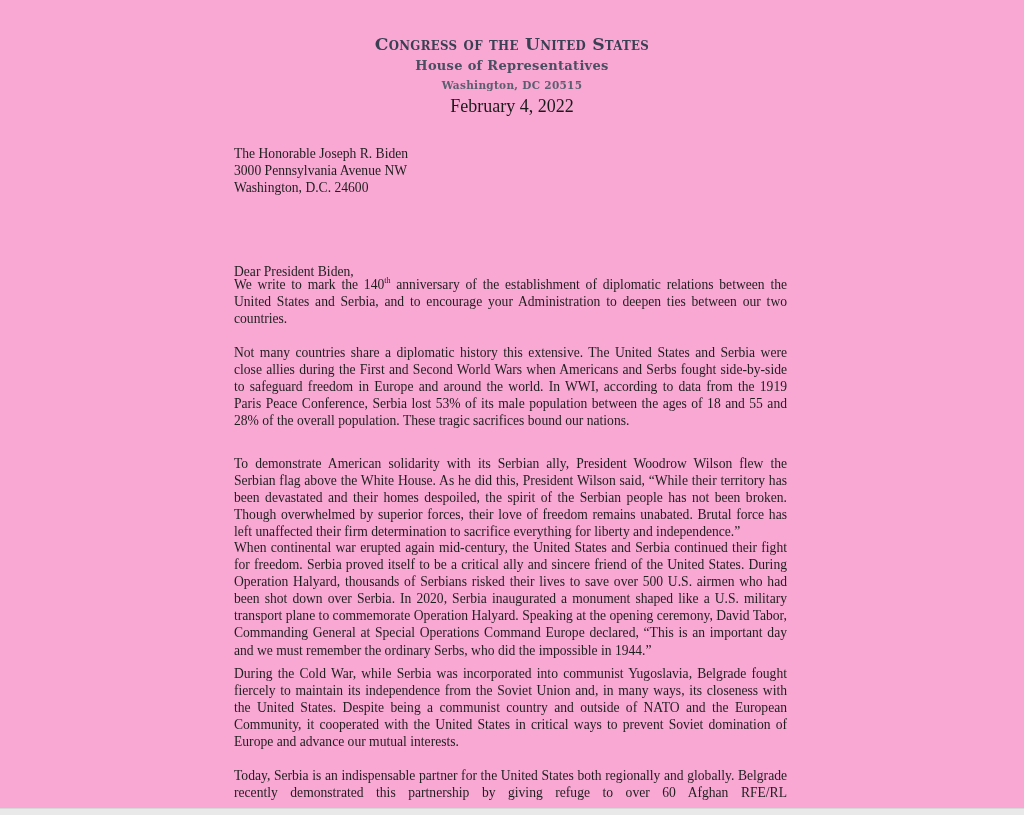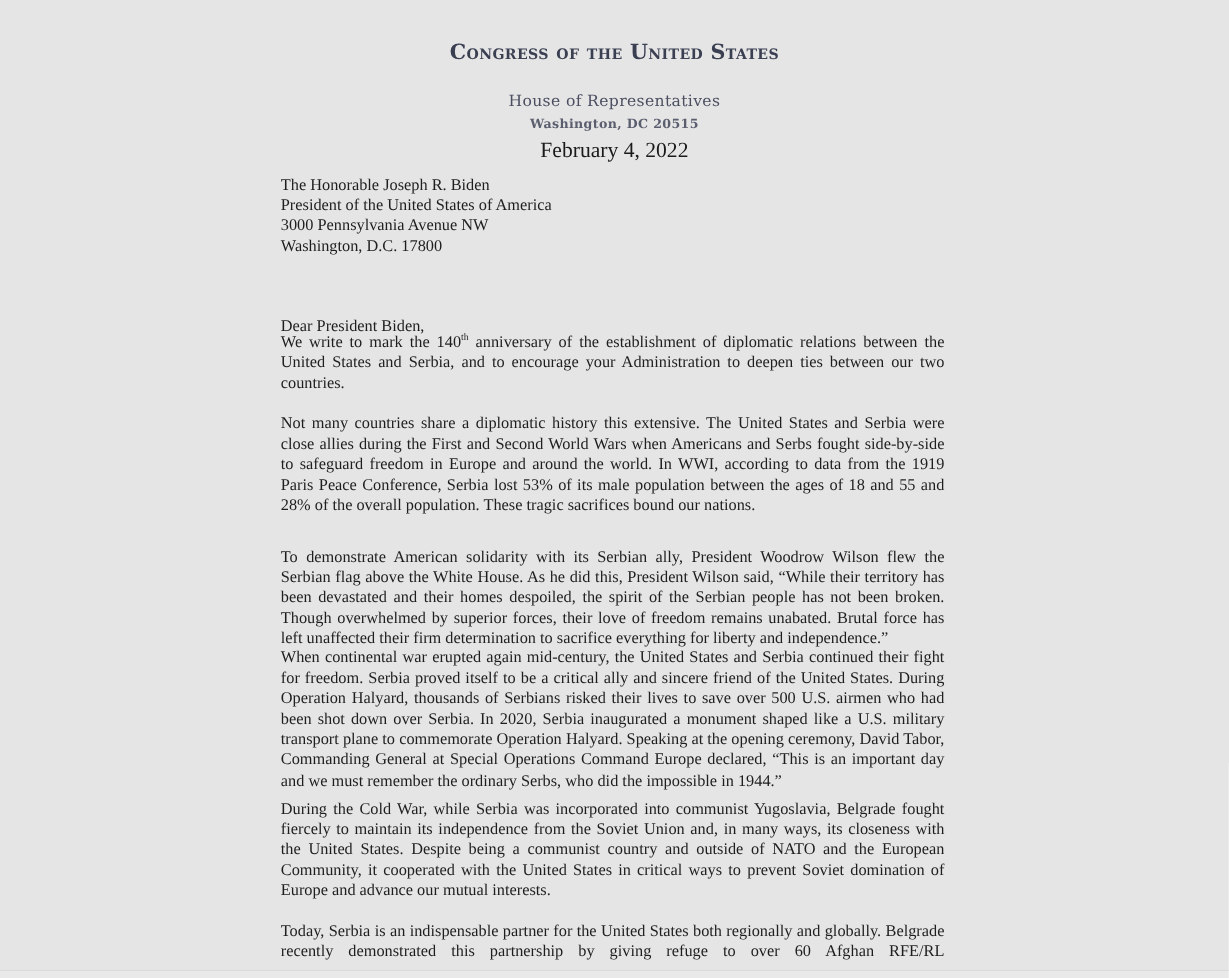--- a/index.html
+++ b/index.html
@@ -5,37 +5,36 @@
   html, body { margin: 0; padding: 0; }
   body {
     width: 1024px; height: 815px; overflow: hidden;
     background: #ffffff;
     font-family: "Liberation Serif", "DejaVu Serif", serif;
     color: #1a1a1a;
     position: relative;
   }
   .page {
     position: absolute; left: 0; top: 0; width: 1024px; height: 808px;
-    background: #e5e5e5;
+    background: #f9a8d4;
   }
   .bottom-bar {
     position: absolute; left: 0; top: 808px; width: 1024px; height: 7px;
     background: #e9e9e9; border-top: 1px solid #d8d8d8;
   }
   .letterhead { position: absolute; left: 0; top: 31px; width: 1024px; text-align: center; color: #3a3f52; }
   .lh-congress {
     font-family: "DejaVu Serif", "Liberation Serif", serif;
     font-size: 17.5px; font-weight: bold; letter-spacing: 0.3px;
     line-height: 26px; font-variant: small-caps; transform: scaleX(0.98);
   }
   .lh-house {
     font-family: "DejaVu Serif", "Liberation Serif", serif;
-    font-size: 13px; font-weight: normal; line-height: 18px; letter-spacing: 0.3px;
+    font-size: 13px; font-weight: bold; line-height: 18px; letter-spacing: 0.3px;
     color: #4a4e60;
-    margin-top: 19px;
   }
   .lh-city {
     font-family: "DejaVu Serif", "Liberation Serif", serif;
     font-size: 10.5px; font-weight: bold; line-height: 20px; color: #5a5e6e;
     letter-spacing: 0.3px;
   }
   .lh-date { font-size: 18px; line-height: 20px; color: #1a1a1a; margin-top: 1px; }
 
   .body-text {
     position: absolute; left: 234px; width: 553px;
@@ -61,23 +60,22 @@
 
   <div class="letterhead">
     <div class="lh-congress">Congress of the United States</div>
     <div class="lh-house">House of Representatives</div>
     <div class="lh-city">Washington, DC 20515</div>
     <div class="lh-date">February 4, 2022</div>
   </div>
 
   <div class="body-text addr">
     <div>The Honorable Joseph R. Biden</div>
-    <div>President of the United States of America</div>
     <div>3000 Pennsylvania Avenue NW</div>
-    <div>Washington, D.C. 17800</div>
+    <div>Washington, D.C. 24600</div>
   </div>
 
   <div class="body-text salutation">Dear President Biden,</div>
 
   <div class="body-text para p1"><span>We write to mark the 140</span><sup>th</sup><span> anniversary of the establishment of diplomatic relations between the United States and Serbia, and to encourage your Administration to deepen ties between our two countries.</span></div>
 
   <div class="body-text para p2">Not many countries share a diplomatic history this extensive. The United States and Serbia were close allies during the First and Second World Wars when Americans and Serbs fought side-by-side to safeguard freedom in Europe and around the world. In WWI, according to data from the 1919 Paris Peace Conference, Serbia lost 53% of its male population between the ages of 18 and 55 and 28% of the overall population. These tragic sacrifices bound our nations.</div>
   <div class="body-text para p3">To demonstrate American solidarity with its Serbian ally, President Woodrow Wilson flew the Serbian flag above the White House. As he did this, President Wilson said, “While their territory has been devastated and their homes despoiled, the spirit of the Serbian people has not been broken. Though overwhelmed by superior forces, their love of freedom remains unabated. Brutal force has left unaffected their firm determination to sacrifice everything for liberty and independence.”</div>
   <div class="body-text para p4">When continental war erupted again mid-century, the United States and Serbia continued their fight for freedom. Serbia proved itself to be a critical ally and sincere friend of the United States. During Operation Halyard, thousands of Serbians risked their lives to save over 500 U.S. airmen who had been shot down over Serbia. In 2020, Serbia inaugurated a monument shaped like a U.S. military transport plane to commemorate Operation Halyard. Speaking at the opening ceremony, David Tabor, Commanding General at Special Operations Command Europe declared, “This is an important day and we must remember the ordinary Serbs, who did the impossible in 1944.”</div>
   <div class="body-text para p5">During the Cold War, while Serbia was incorporated into communist Yugoslavia, Belgrade fought fiercely to maintain its independence from the Soviet Union and, in many ways, its closeness with the United States. Despite being a communist country and outside of NATO and the European Community, it cooperated with the United States in critical ways to prevent Soviet domination of Europe and advance our mutual interests.</div>

